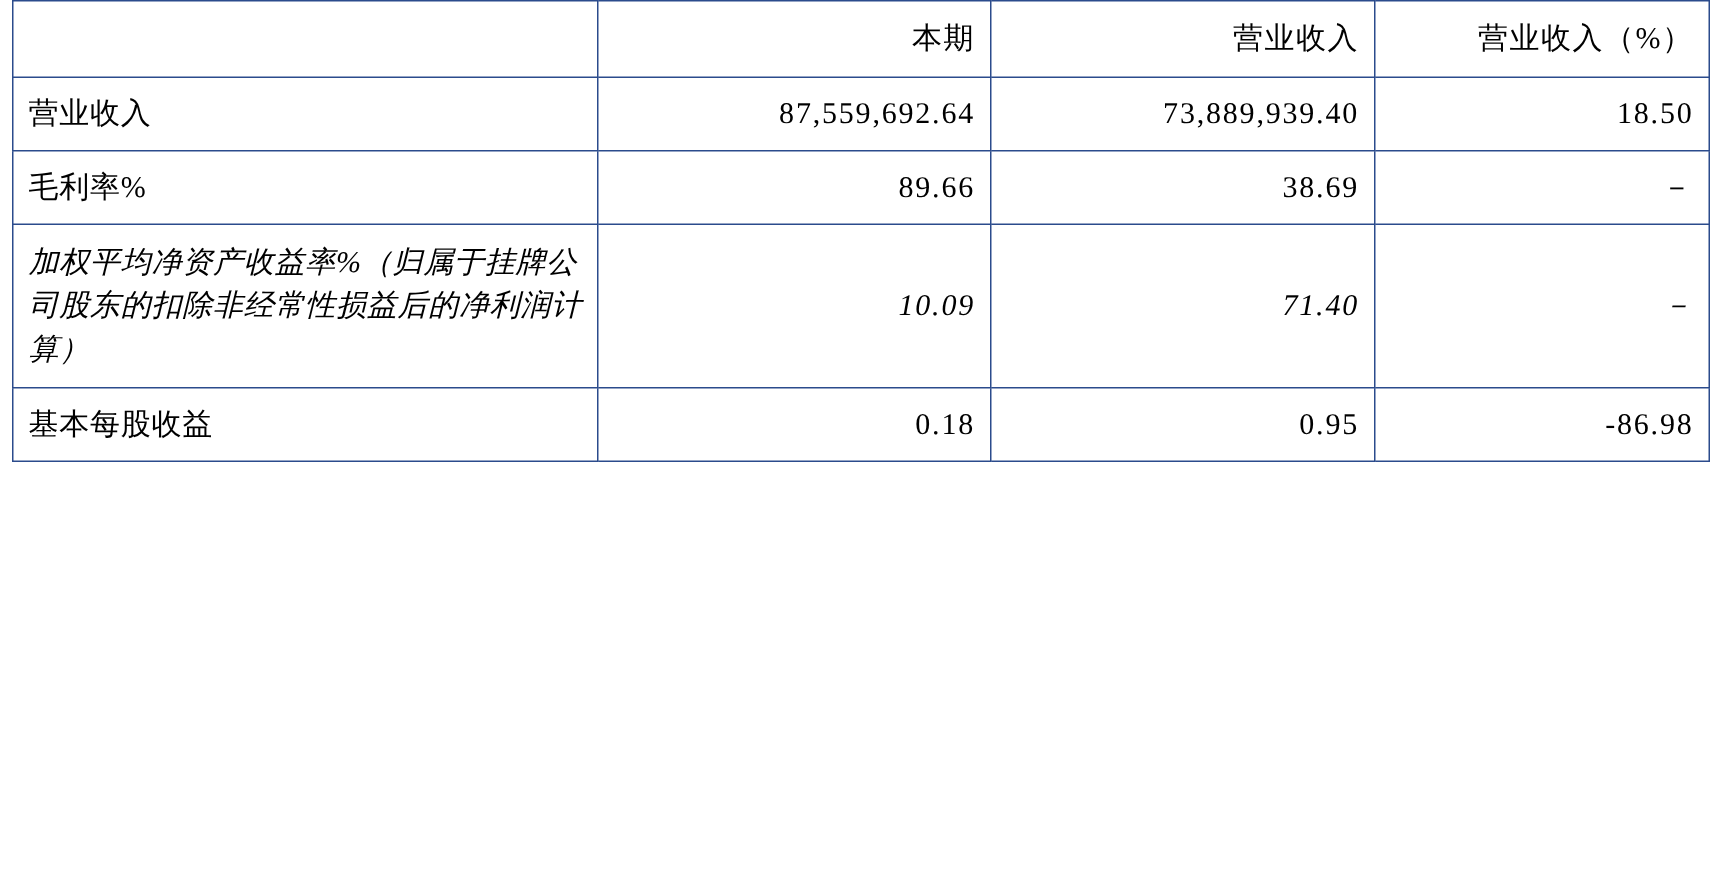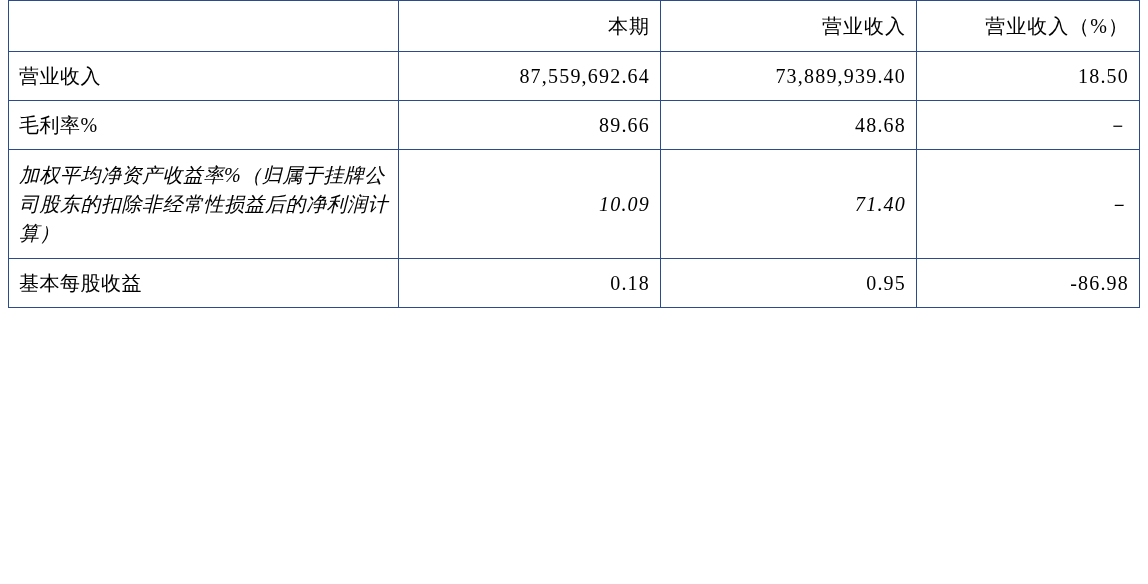--- a/index.html
+++ b/index.html
@@ -96,21 +96,21 @@
     <tbody>
       <tr class="r-short">
         <td class="label">营业收入</td>
         <td class="num">87,559,692.64</td>
         <td class="num">73,889,939.40</td>
         <td class="num">18.50</td>
       </tr>
       <tr class="r-short">
         <td class="label">毛利率%</td>
         <td class="num">89.66</td>
-        <td class="num">48.68</td>
+        <td class="num">38.69</td>
         <td class="num">－</td>
       </tr>
       <tr class="r-xtall">
         <td class="label">加权平均净资产收益率%（归属于挂牌公司股东的扣除非经常性损益后的净利润计算）</td>
         <td class="num">10.09</td>
         <td class="num">71.40</td>
         <td class="num">－</td>
       </tr>
       <tr class="r-short">
         <td class="label">基本每股收益</td>

